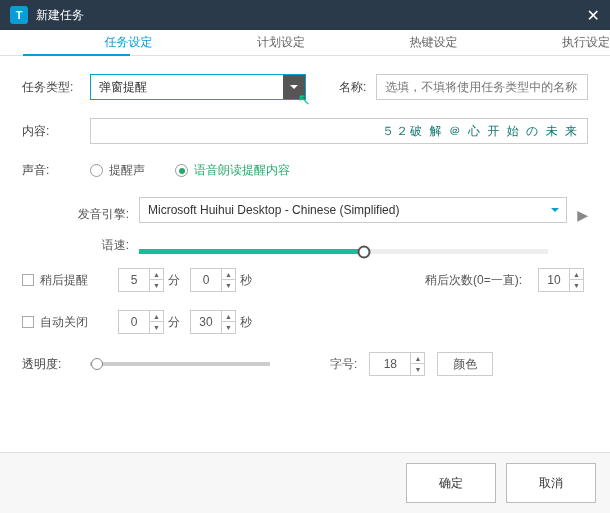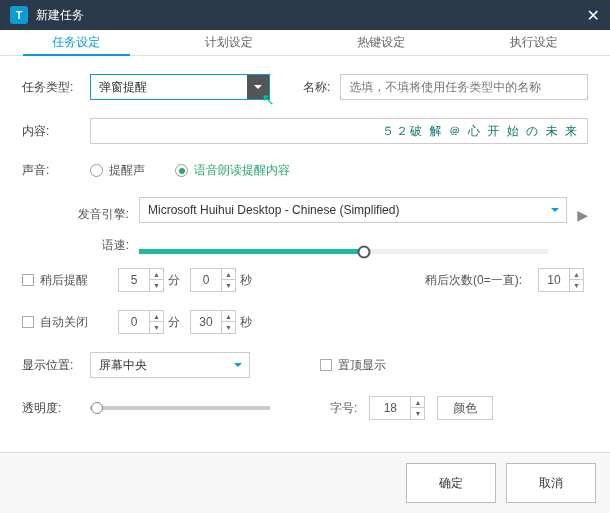--- a/index.html
+++ b/index.html
@@ -2,21 +2,21 @@
 <html><head>
 <meta charset="utf-8">
 <style>
 *{box-sizing:border-box;margin:0;padding:0;font-family:"Microsoft YaHei",sans-serif;font-size:12px}
 body{background:#fff;width:610px;height:513px;overflow:hidden;display:flex;flex-direction:column}
 .titlebar{background:#2a3a4a;color:#fff;height:30px;display:flex;align-items:center;padding:0 10px}
 .titlebar .logo{width:18px;height:18px;border-radius:3px;background:#0a9cd6;color:#fff;display:flex;align-items:center;justify-content:center;font-weight:bold;font-size:11px;margin-right:8px}
 .titlebar .title{flex:1}
 .titlebar .close{font-size:16px;cursor:pointer}
 .tabs{display:flex;border-bottom:1px solid #e0e0e0;background:#fff}
-.tab{flex:1;text-align:center;padding:4px 0;color:#666;cursor:pointer;position:relative}
+.tab{flex:1;text-align:right;padding:4px 0;color:#666;cursor:pointer;position:relative}
 .tab.active{color:#0a9cd6}
 .tab.active::after{content:"";position:absolute;left:15%;right:15%;bottom:-1px;height:2px;background:#0a9cd6}
 .form{flex:1;padding:18px 22px 10px;color:#555}
 .row{display:flex;align-items:center;margin-bottom:18px}
 .label{width:68px;color:#444}
 .dropdown{display:flex;align-items:center;height:26px;border:1px solid #0a9cd6;background:#fff;position:relative}
 .dropdown .val{flex:1;padding:0 8px;color:#333}
 .dropdown .btn{width:22px;height:100%;background:#555;display:flex;align-items:center;justify-content:center}
 .dropdown .btn::after{content:"";border:4px solid transparent;border-top-color:#fff;margin-top:3px}
 .dropdown.blue{border-color:#0a9cd6}
@@ -68,21 +68,21 @@
   <div class="tab active">任务设定</div>
   <div class="tab">计划设定</div>
   <div class="tab">热键设定</div>
   <div class="tab">执行设定</div>
 </div>
 
 <div class="form">
 
   <div class="row">
     <div class="label">任务类型:</div>
-    <div class="dropdown blue" style="width:180px">
+    <div class="dropdown blue" style="width:216px">
       <div class="val">弹窗提醒</div>
       <div class="btn"></div>
       <span class="cursor">↖</span>
     </div>
     <div class="lbl2">名称:</div>
     <input class="textinput" placeholder="选填，不填将使用任务类型中的名称" style="">
   </div>
 
   <div class="row">
     <div class="label">内容:</div>
@@ -168,32 +168,20 @@
     <div class="spinner">
         <div class="num">30</div>
         <div class="arrows">
           <span>▲</span>
           <span>▼</span>
         </div>
       </div>
     <span class="unit">秒</span>
   </div>
 
-  <div class="row">
-    <div class="label">显示位置:</div>
-    <div class="dropdown grey" style="width:160px">
-      <div class="val">屏幕中央</div>
-      <div class="btn"></div>
-    </div>
-    <div style="width:70px"></div>
-    <label class="checkbox">
-        <span class="c"></span>
-        <span>置顶显示</span>
-      </label>
-  </div>
 
   <div class="row">
     <div class="label">透明度:</div>
     <div class="opacity-slider">
       <div class="thumb"></div>
     </div>
     <div style="width:40px"></div>
     <span style="margin-right:12px">字号:</span>
     <div class="spinner" style="width:56px">
         <div class="num">18</div>

